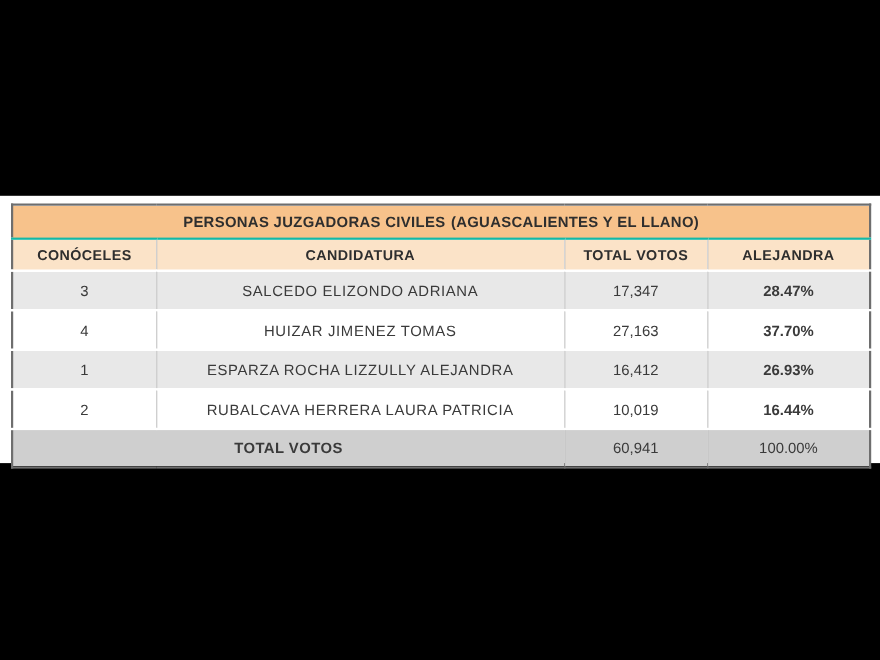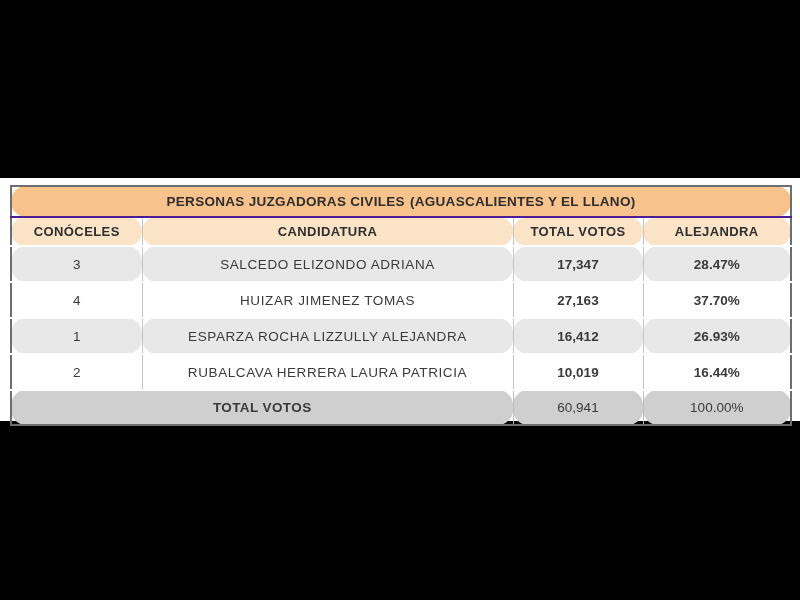--- a/index.html
+++ b/index.html
@@ -31,51 +31,50 @@
     table-layout: fixed;
     border: 2px solid #6e6e6e;
     color: #3a3a3a;
   }
   table.results th, table.results td {
     text-align: center;
     vertical-align: middle;
     padding: 0;
     overflow: hidden;
     white-space: nowrap;
-    border-radius: 15px;
   }
   tr.title-row th {
     background: #f7c28b;
     height: 29px;
     font-size: 13.5px;
     color: #2e2e2e;
     letter-spacing: 0.3px;
   }
   .title-main { font-weight: bold; }
   .title-paren { font-weight: bold; margin-left: 5px; }
   tr.header-row th {
     background: #fbe3c8;
     height: 27px;
     font-size: 13px;
     font-weight: bold;
     color: #2e2e2e;
     letter-spacing: 0.4px;
-    border-top: 2px solid #4c1d95;
+    border-top: 2px solid #14b8a6;
   }
   tr.header-row th + th { border-left: 1px solid #c4c4c4; }
   tr.data-row td {
     height: 34px;
     font-size: 13.5px;
     border-top: 2px solid #ffffff;
   }
   tr.data-row td + td { border-left: 1px solid #c4c4c4; }
   tr.row-alt td { background: #e8e8e8; }
   tr.row-plain td { background: #ffffff; }
   td.cell-name { font-size: 13px; letter-spacing: 0.6px; }
-  td.cell-votes { font-weight: bold; }
+  td.cell-votes { font-weight: normal; }
   td.cell-pct { font-weight: bold; }
   tr.footer-row td {
     background: #cfcfcf;
     height: 33px;
     font-size: 13.5px;
     border-top: 2px solid #ffffff;
   }
   tr.footer-row td + td { border-left: 1px solid #bdbdbd; }
   td.footer-label { font-weight: bold; letter-spacing: 0.4px; }
 </style>

